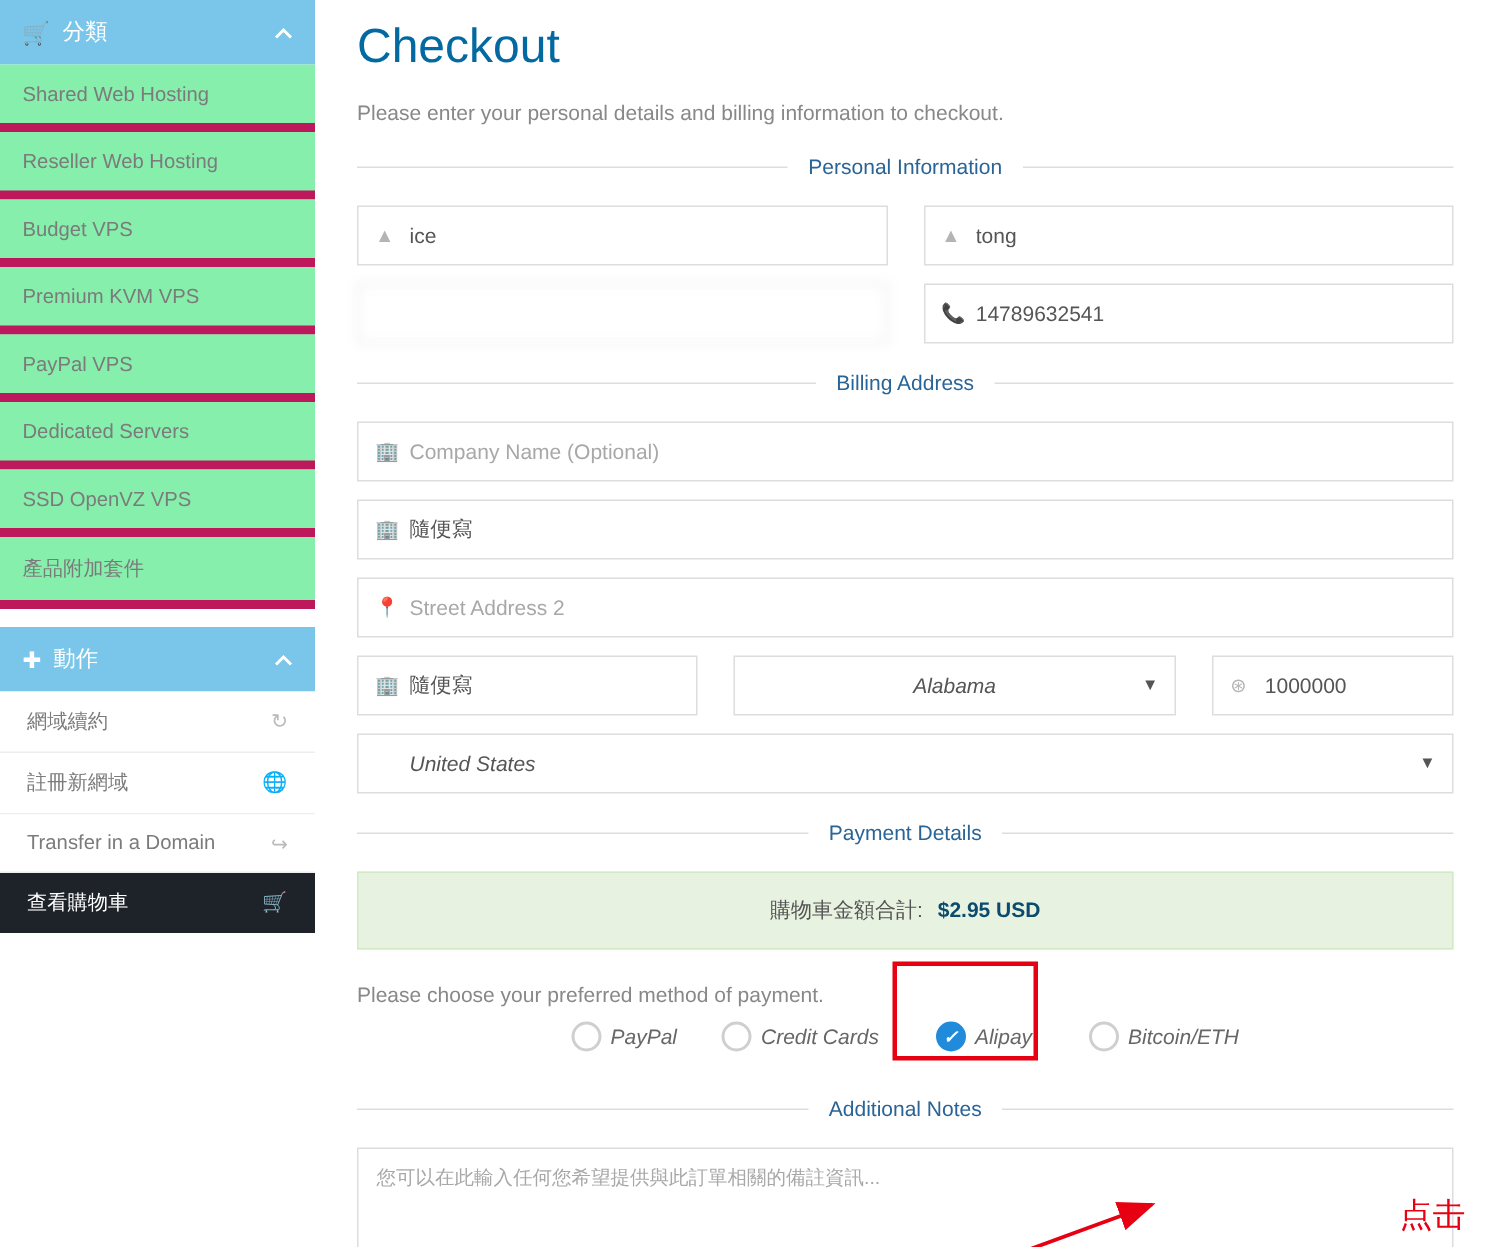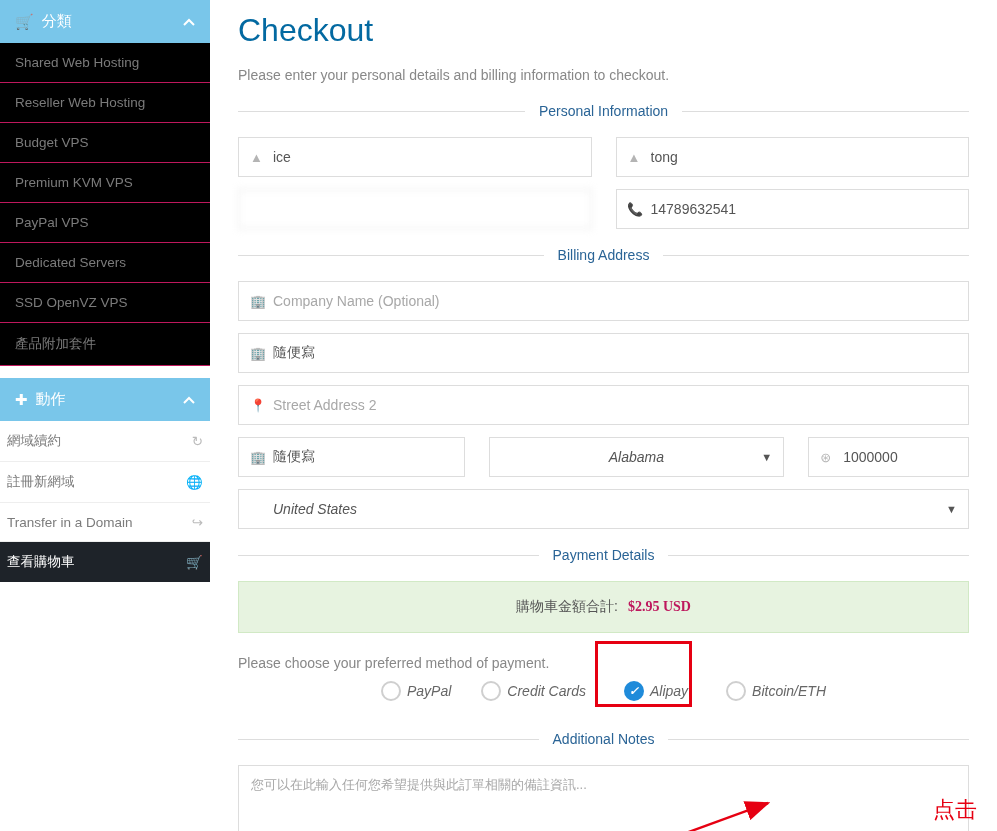--- a/index.html
+++ b/index.html
@@ -4,23 +4,23 @@
 <style>
 * { margin: 0; padding: 0; box-sizing: border-box; }
 body { font-family: -apple-system, "Helvetica Neue", Arial, sans-serif; font-size: 14px; color: #555; background: #fff; }
 .wrapper { display: flex; width: 997px; }
 .sidebar { width: 210px; flex-shrink: 0; }
 .main { flex: 1; padding: 0 28px 30px 28px; }
 
 .panel-hdr { background: #79c6ea; color: #fff; padding: 12px 15px; font-size: 15px; display: flex; align-items: center; justify-content: space-between; cursor: pointer; }
 .panel-hdr .title { display: flex; align-items: center; gap: 8px; }
 .panel-hdr.pad-top { margin-top: 12px; }
-.menu-item { display: block; padding: 12px 15px; color: #7b7b7b; font-size: 13.5px; border-bottom: 1px solid #be185d; background: #000000; cursor: pointer; }
+.menu-item { display: block; padding: 12px 15px; color: #7b7b7b; font-size: 13.5px; border-bottom: 6px solid #be185d; background: #86efac; cursor: pointer; }
 .menu-item.first { border-top: none; }
-.action-item { display: flex; justify-content: space-between; align-items: center; padding: 11px 7px; color: #7b7b7b; font-size: 13.5px; border-bottom: 1px solid #eee; background: #fff; cursor: pointer; }
+.action-item { display: flex; justify-content: space-between; padding: 11px 18px; color: #7b7b7b; font-size: 13.5px; border-bottom: 1px solid #eee; background: #fff; cursor: pointer; }
 .action-item.dark { background: #1e2329; color: #fff; border-bottom: none; }
 
 h1 { font-size: 32px; font-weight: 400; color: #0369a1; margin: 12px 0 18px 0; }
 .subtitle { color: #888; font-size: 14px; margin-bottom: 20px; }
 
 .section-label { text-align: center; position: relative; margin: 18px 0; }
 .section-label::before { content: ""; position: absolute; top: 50%; left: 0; right: 0; height: 1px; background: #ddd; z-index: 0; }
 .section-label span { position: relative; background: #fff; padding: 0 14px; color: #2a6496; font-size: 14px; z-index: 1; }
 
 .row { display: flex; gap: 24px; margin-bottom: 12px; }
@@ -36,21 +36,21 @@
   font-size: 14px; color: #555; background: #fff;
 }
 .input-group select { padding-left: 20px; background: #fff; appearance: none; text-align: center; }
 .input-group.noicon input, .input-group.noicon select { padding-left: 12px; font-style: italic; }
 .input-group .caret { position: absolute; right: 12px; top: 50%; transform: translateY(-50%); color: #555; pointer-events: none; font-size: 11px; }
 input::placeholder, textarea::placeholder { color: #a8a8a8; }
 
 .blurred { filter: blur(3.5px); }
 
 .total-box { background: #e7f3e0; border: 1px solid #d1e9c5; padding: 16px; text-align: center; margin: 10px 0 22px 0; color: #555; }
-.total-box strong { color: #be185d; margin-left: 6px; font-family: Liberation Serif, serif; }
+.total-box strong { color: #0c4a6e; margin-left: 6px; }
 
 .pay-label { color: #888; font-size: 14px; margin-bottom: 6px; }
 .pay-row { display: flex; justify-content: center; align-items: center; gap: 30px; margin-top: 2px; position: relative; font-style: italic; }
 .pay-opt { display: inline-flex; align-items: center; gap: 6px; color: #666; font-size: 14px; cursor: pointer; }
 .radio-empty { width: 20px; height: 20px; border: 2px solid #cfcfcf; border-radius: 50%; display: inline-block; }
 .radio-checked { width: 20px; height: 20px; border-radius: 50%; background: #1f8bda; display: inline-flex; align-items: center; justify-content: center; color: #fff; font-size: 12px; font-weight: bold; }
 .red-box { position: absolute; border: 3px solid #e60012; }
 
 textarea { width: 100%; min-height: 80px; border: 1px solid #ddd; padding: 10px 12px; font-size: 13px; font-family: inherit; resize: vertical; color: #555; }
 

